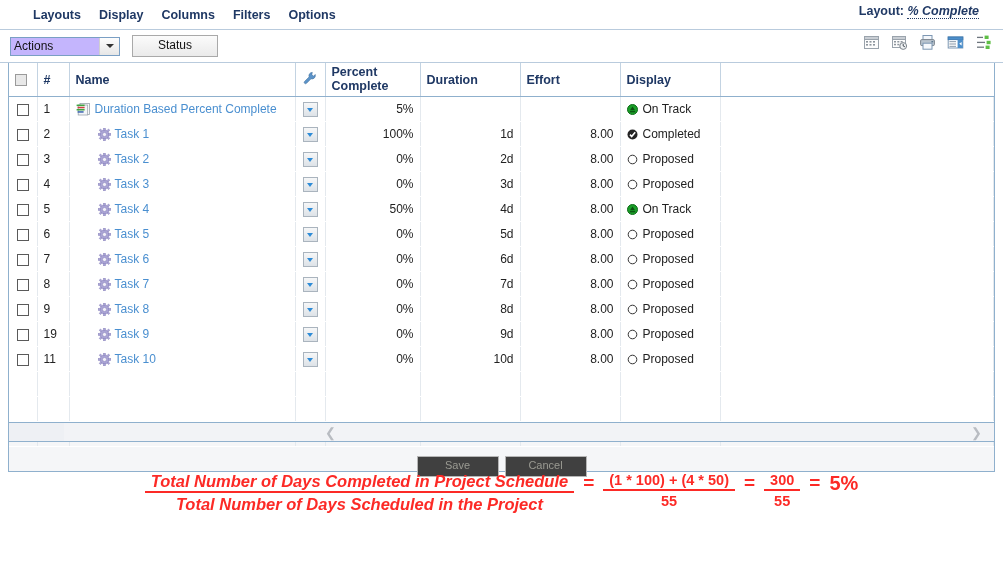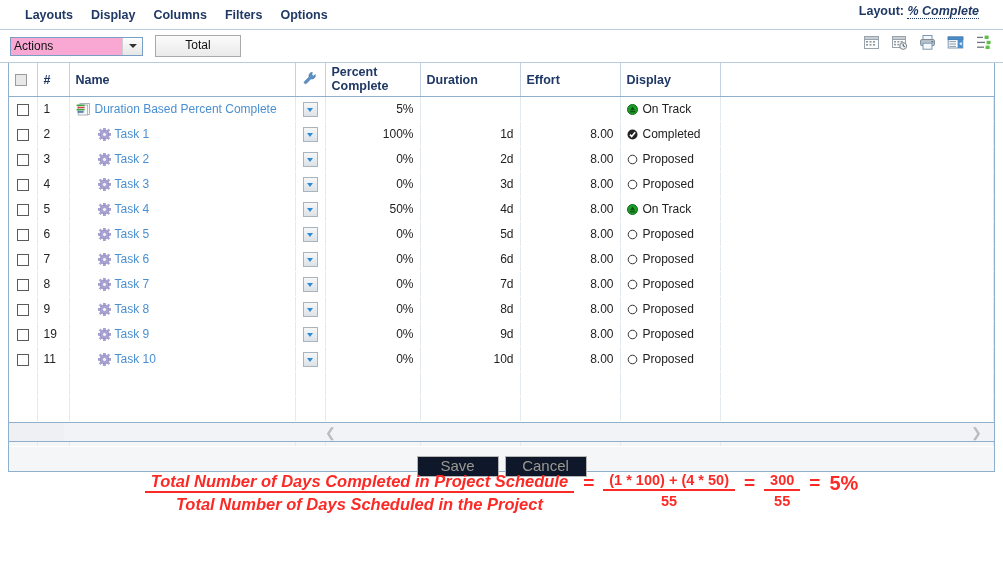--- a/index.html
+++ b/index.html
@@ -12,42 +12,42 @@
     overflow:hidden;
   }
   
   .menubar{
     position:relative;
     height:29px;
     border-bottom:1px solid #b9cbdd;
     background:#ffffff;
     display:flex;align-items:center;
   }
-  .menubar .menu-items{display:flex;align-items:center;padding-left:16px;}
+  .menubar .menu-items{display:flex;align-items:center;padding-left:24px;}
   .menu-item{
     font-weight:bold;color:#1f3864;font-size:12.5px;
     padding:0 9px;cursor:default;white-space:nowrap;
   }
   .layout-label{
     position:absolute;right:24px;top:4px;
     font-weight:bold;color:#1f3864;font-size:12.5px;white-space:nowrap;
   }
   .layout-value{
     font-style:italic;font-weight:bold;color:#1f3864;
     border-bottom:1px dotted #1f3864;text-decoration:none;cursor:pointer;
   }
   
   .toolbar{
     position:relative;height:32px;background:#ffffff;
     border-bottom:1px solid #b9cbdd;
     display:flex;align-items:center;padding-left:10px;
   }
   .select-wrap{
     display:flex;align-items:stretch;height:19px;
-    border:1px solid #7a9fc4;background:#f9a8d4;width:133px;box-sizing:border-box;
+    border:1px solid #7a9fc4;background:#c4b5fd;width:110px;box-sizing:border-box;
   }
   .select-wrap .sel-text{
     flex:1;font-size:12px;line-height:17px;padding-left:3px;color:#111;
     border-right:1px solid #cfcfcf;
   }
   .select-wrap .sel-arrow{
     width:19px;display:flex;align-items:center;justify-content:center;
     background:linear-gradient(#fdfdfd,#e6e6e6);
   }
   .caret-dn{
@@ -126,21 +126,21 @@
   .sc-right{right:12px;}
   
   .footer{
     margin:0 8px;height:30px;background:#f5f6f8;
     border:1px solid #8fb0cd;border-top:none;
     display:flex;align-items:center;justify-content:center;gap:6px;
     box-sizing:border-box;
   }
   .btn-flat{
     min-width:60px;height:19px;line-height:17px;text-align:center;
-    border:1px solid #b6b6b6;background:#0f172a;color:#9a9a92;font-size:15px;
+    border:1px solid #b6b6b6;background:#404040;color:#9a9a92;font-size:11px;
     cursor:pointer;padding:0 10px;margin-top:20px;
   }
   
   .formula{
     display:flex;align-items:flex-start;justify-content:center;
     color:#fc2a26;font-family:Liberation Sans, sans-serif;
     font-style:italic;font-weight:bold;
   }
   .frac{display:inline-flex;flex-direction:column;align-items:center;}
   .frac .top{padding:0 6px 1px 6px;text-align:center;line-height:1.12;}
@@ -169,21 +169,21 @@
   </div>
 </div>
 
 <div class="toolbar">
   <div class="select-wrap">
     <div class="sel-text">Actions</div>
     <div class="sel-arrow">
         <span class="caret-dn"></span>
       </div>
   </div>
-  <div class="btn-apply">Total</div>
+  <div class="btn-apply">Status</div>
 
   <div class="tool-icons">
     <svg class="tic" viewBox="0 0 17 17">
       <rect x="1.5" y="2.5" width="14" height="12" fill="#fdfdfd" stroke="#9aa3ac"></rect>
       <rect x="1.5" y="2.5" width="14" height="3" fill="#c9ced4" stroke="#9aa3ac"></rect>
       <g fill="#8d959d">
           <rect x="3" y="7" width="2" height="1.6"></rect>
           <rect x="6.5" y="7" width="2" height="1.6"></rect>
           <rect x="10" y="7" width="2" height="1.6"></rect>
       <rect x="3" y="10" width="2" height="1.6"></rect>

